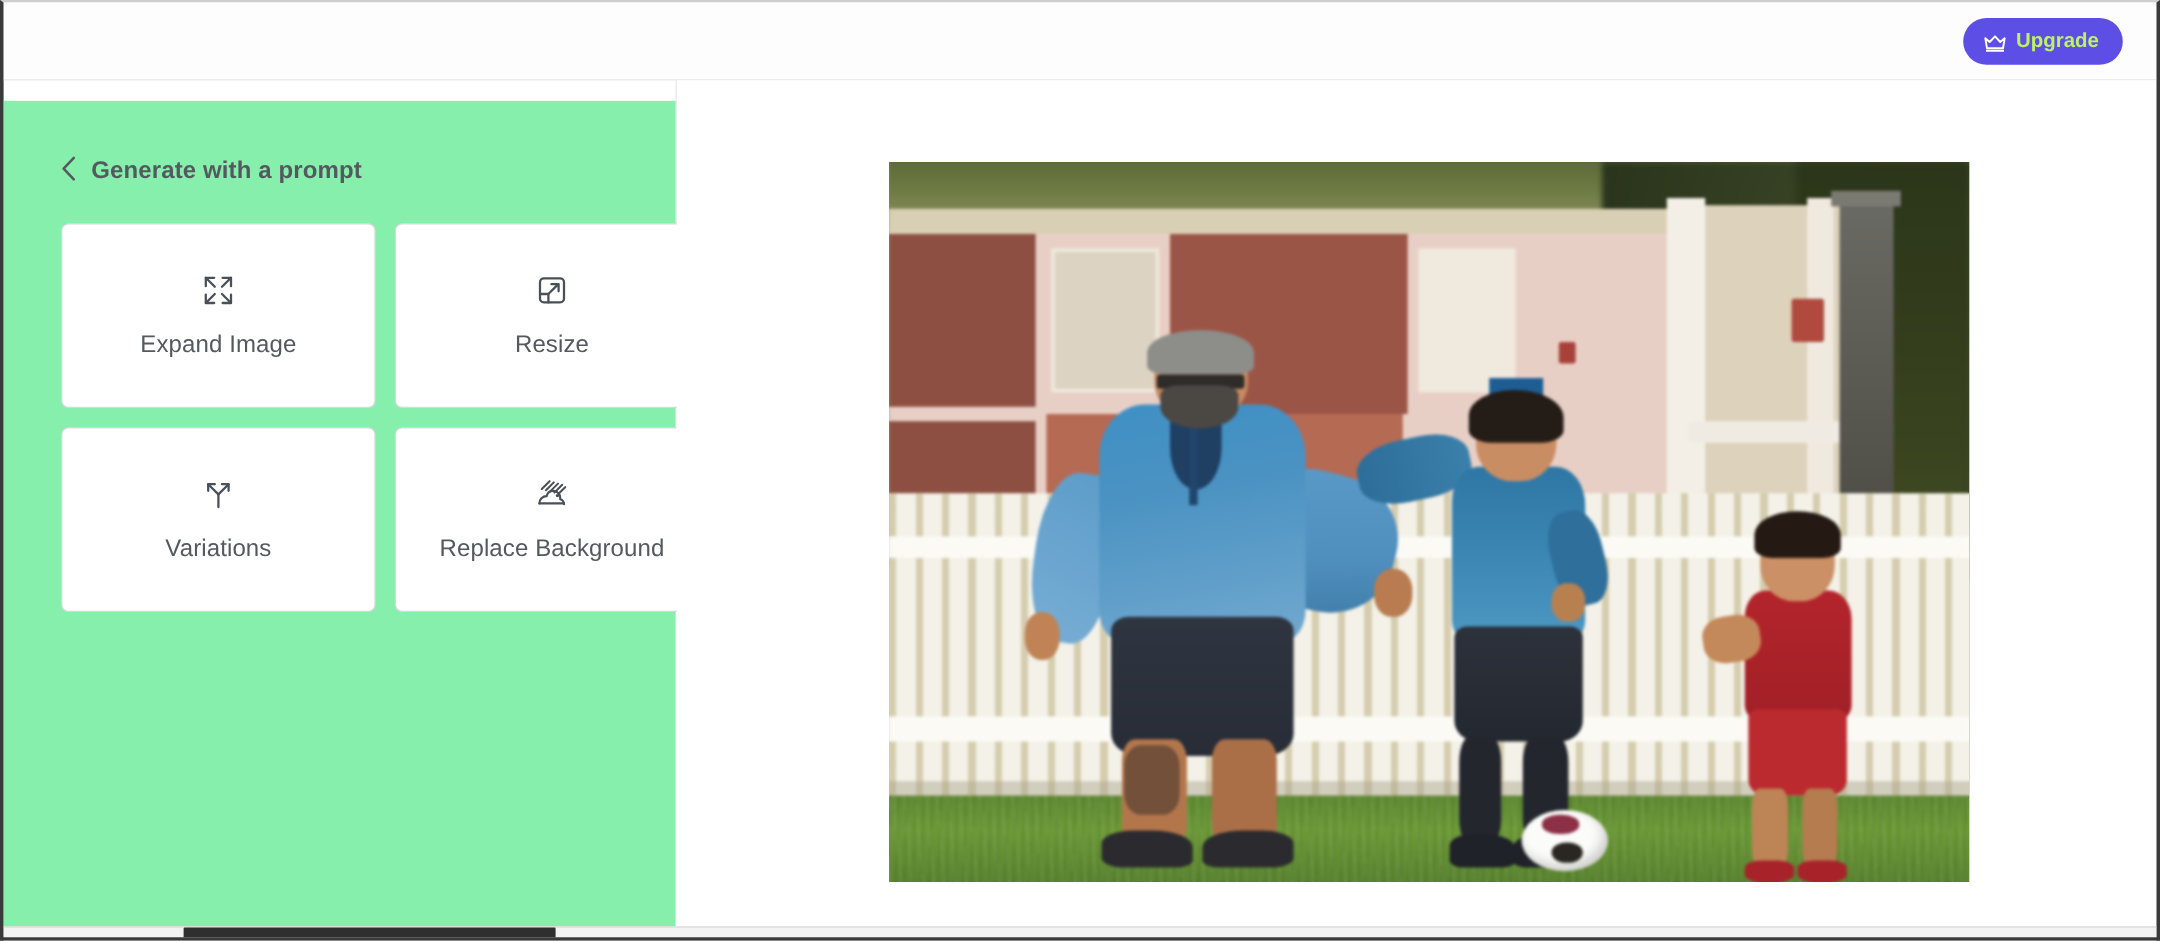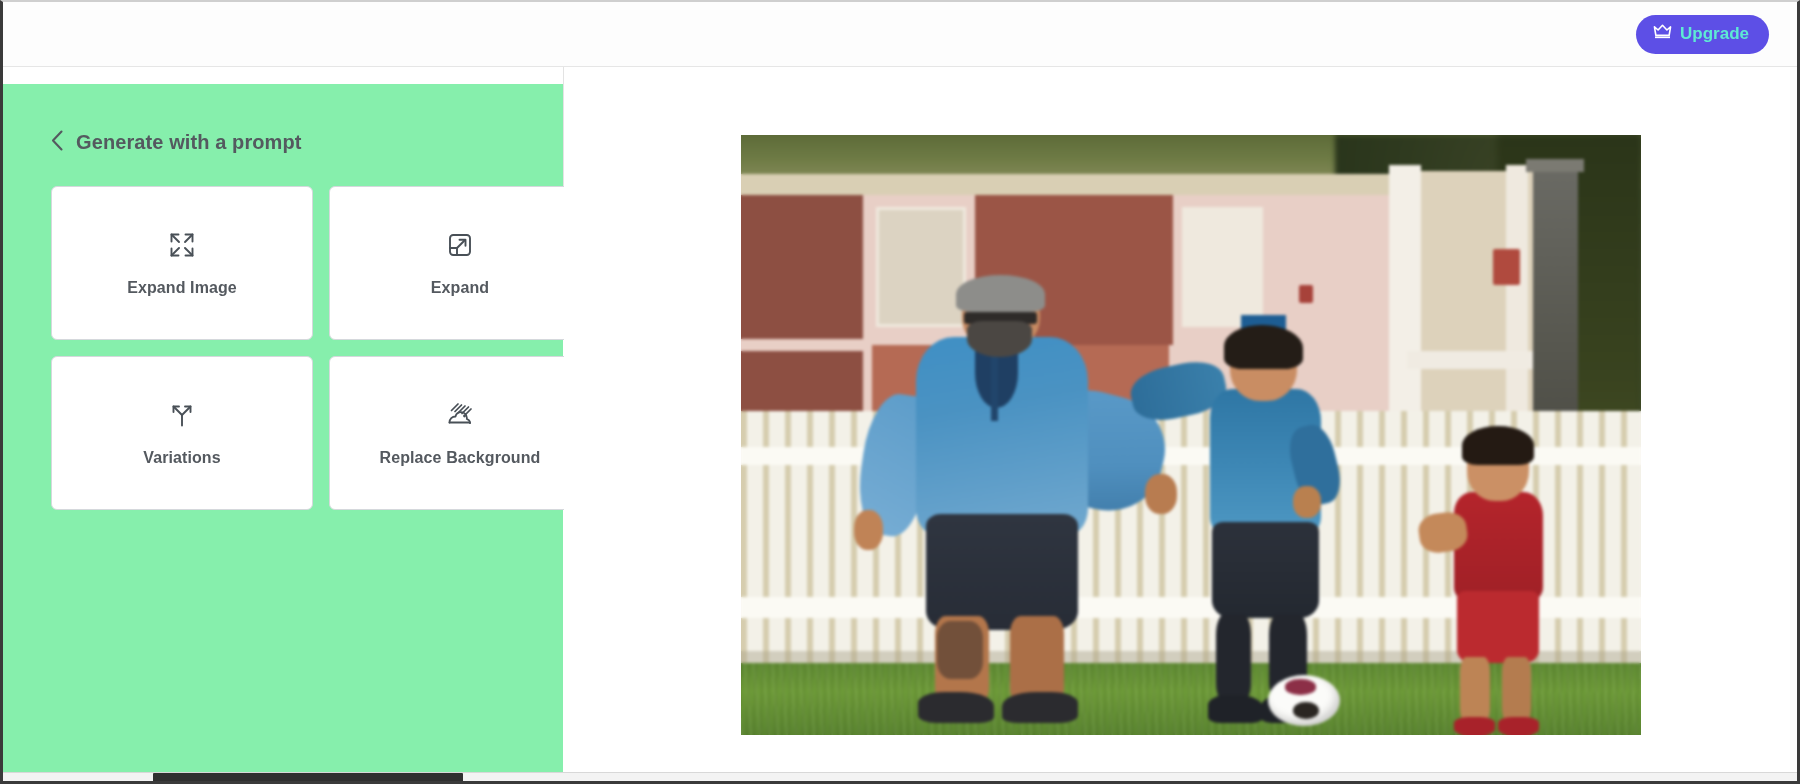--- a/index.html
+++ b/index.html
@@ -62,24 +62,24 @@
     padding: 6px 14px 7px;
     border-radius: 16px;
     line-height: 1;
     margin-left: 4px;
   }
 
   .spacer { flex: 1; }
 
   .upgrade-btn {
     display: inline-flex;
-    align-items: flex-start;
+    align-items: flex-end;
     gap: 8px;
     background: #5d4fe6;
-    color: #5eead4;
+    color: #bef264;
     border: none;
     border-radius: 20px;
     padding: 9px 20px 10px 17px;
     font-family: inherit;
     font-size: 17px;
     font-weight: 700;
     cursor: pointer;
   }
   .upgrade-btn svg { display: block; }
 
@@ -144,23 +144,23 @@
     display: flex;
     flex-direction: column;
     align-items: center;
     justify-content: center;
     gap: 16px;
     cursor: pointer;
     font-family: inherit;
   }
   .tool-card .card-icon { display: block; color: #495057; }
   .tool-card .card-label {
-    font-size: 16px;
+    font-size: 20px;
     color: #54595f;
-    font-weight: 700;
+    font-weight: 400;
     letter-spacing: .1px;
   }
 
   
   .h-scrollbar {
     position: absolute;
     left: 0; right: 0; bottom: 0;
     height: 9px;
     background: #f3f3f3;
     border-top: 1px solid #d8d8d8;
@@ -578,21 +578,21 @@
         <span class="card-icon">
           <svg width="30" height="30" viewBox="0 0 30 30" aria-hidden="true">
             <g fill="none" stroke="#495057" stroke-width="1.9" stroke-linecap="round" stroke-linejoin="round">
               <rect x="5" y="5" width="20" height="20" rx="3.2"></rect>
               <path d="M12 18l8-8"></path>
                 <path d="M14.5 9.8H20.5V15.8"></path>
               <path d="M5 18h7v7"></path>
             </g>
           </svg>
         </span>
-        <span class="card-label">Expand</span>
+        <span class="card-label">Resize</span>
       </button>
 
       <button class="tool-card">
         <span class="card-icon">
           <svg width="30" height="30" viewBox="0 0 30 30" aria-hidden="true">
             <g fill="none" stroke="#495057" stroke-width="1.9" stroke-linecap="round" stroke-linejoin="round">
               <path d="M15 25.5V15"></path>
               <path d="M15 15L6.5 6.5"></path>
                 <path d="M6.5 12V6.5h5.5"></path>
               <path d="M15 15l8.5-8.5"></path>

